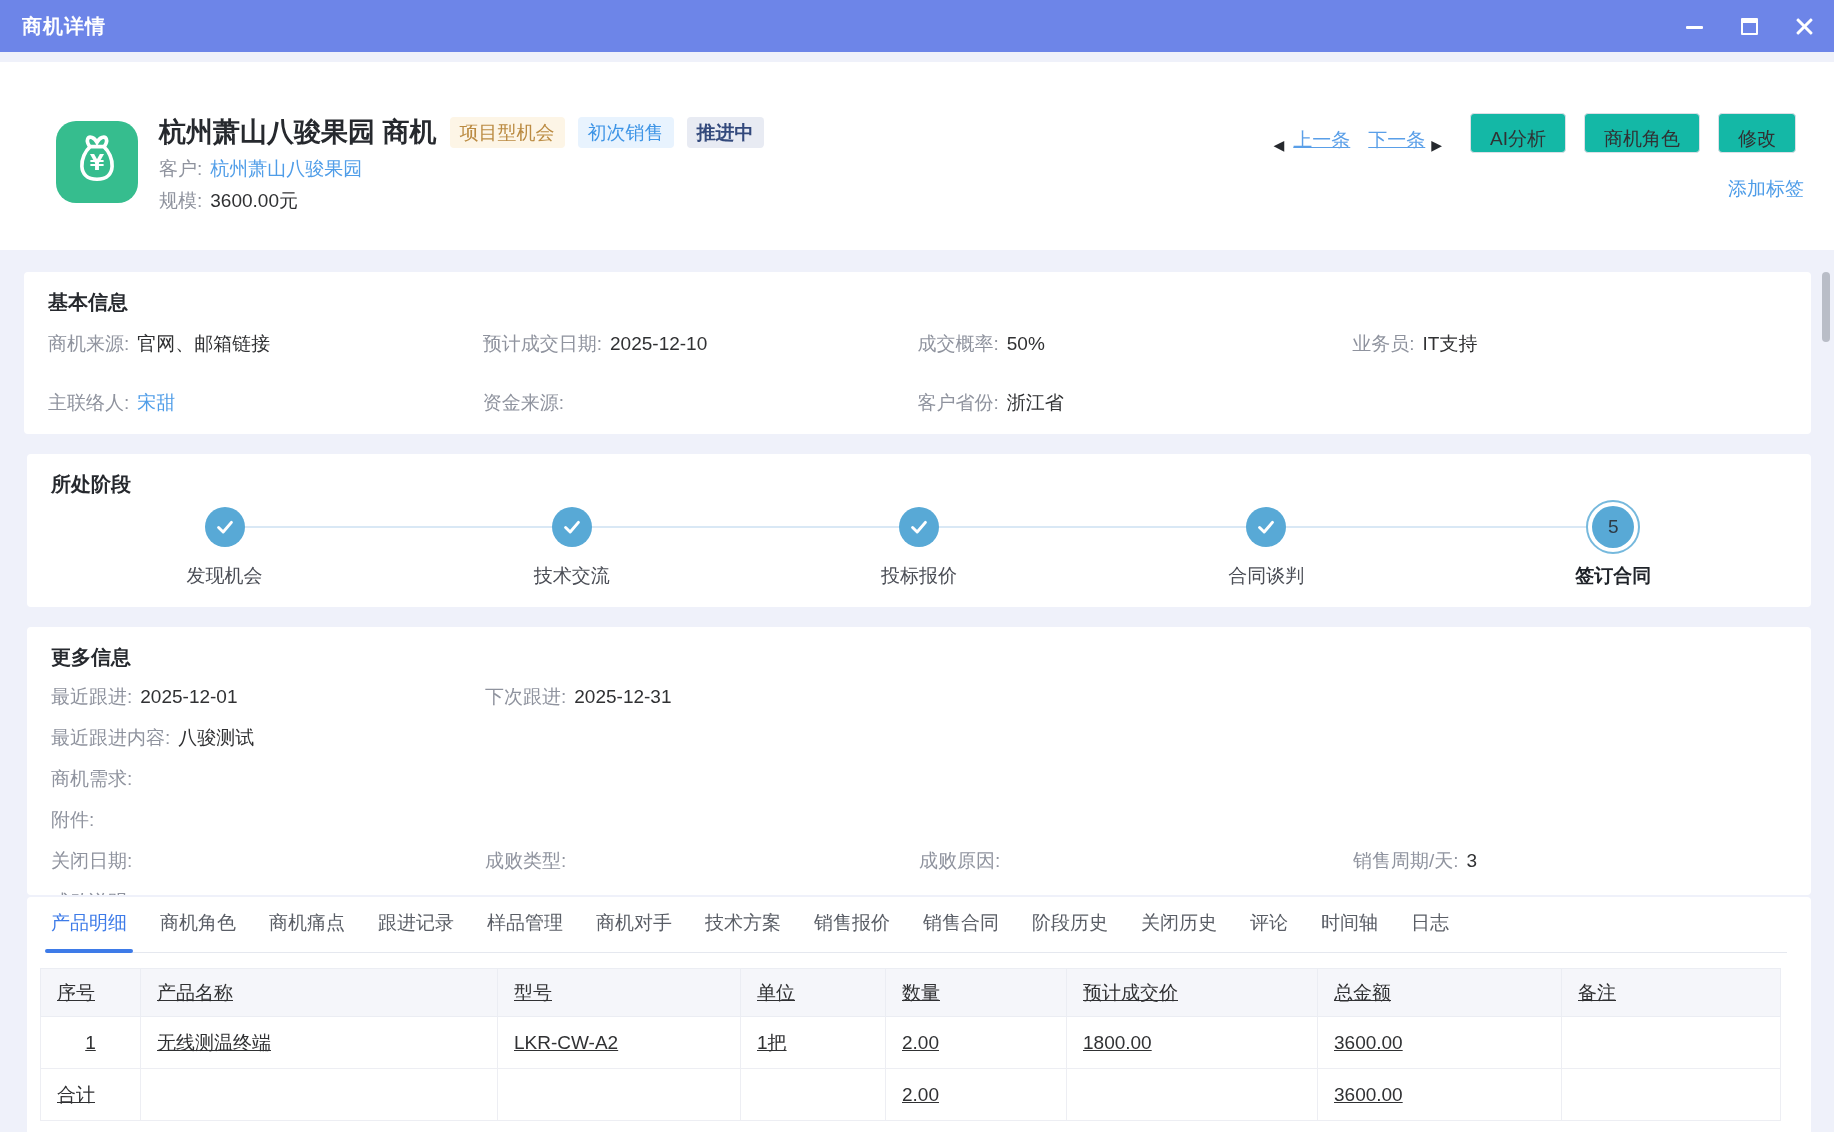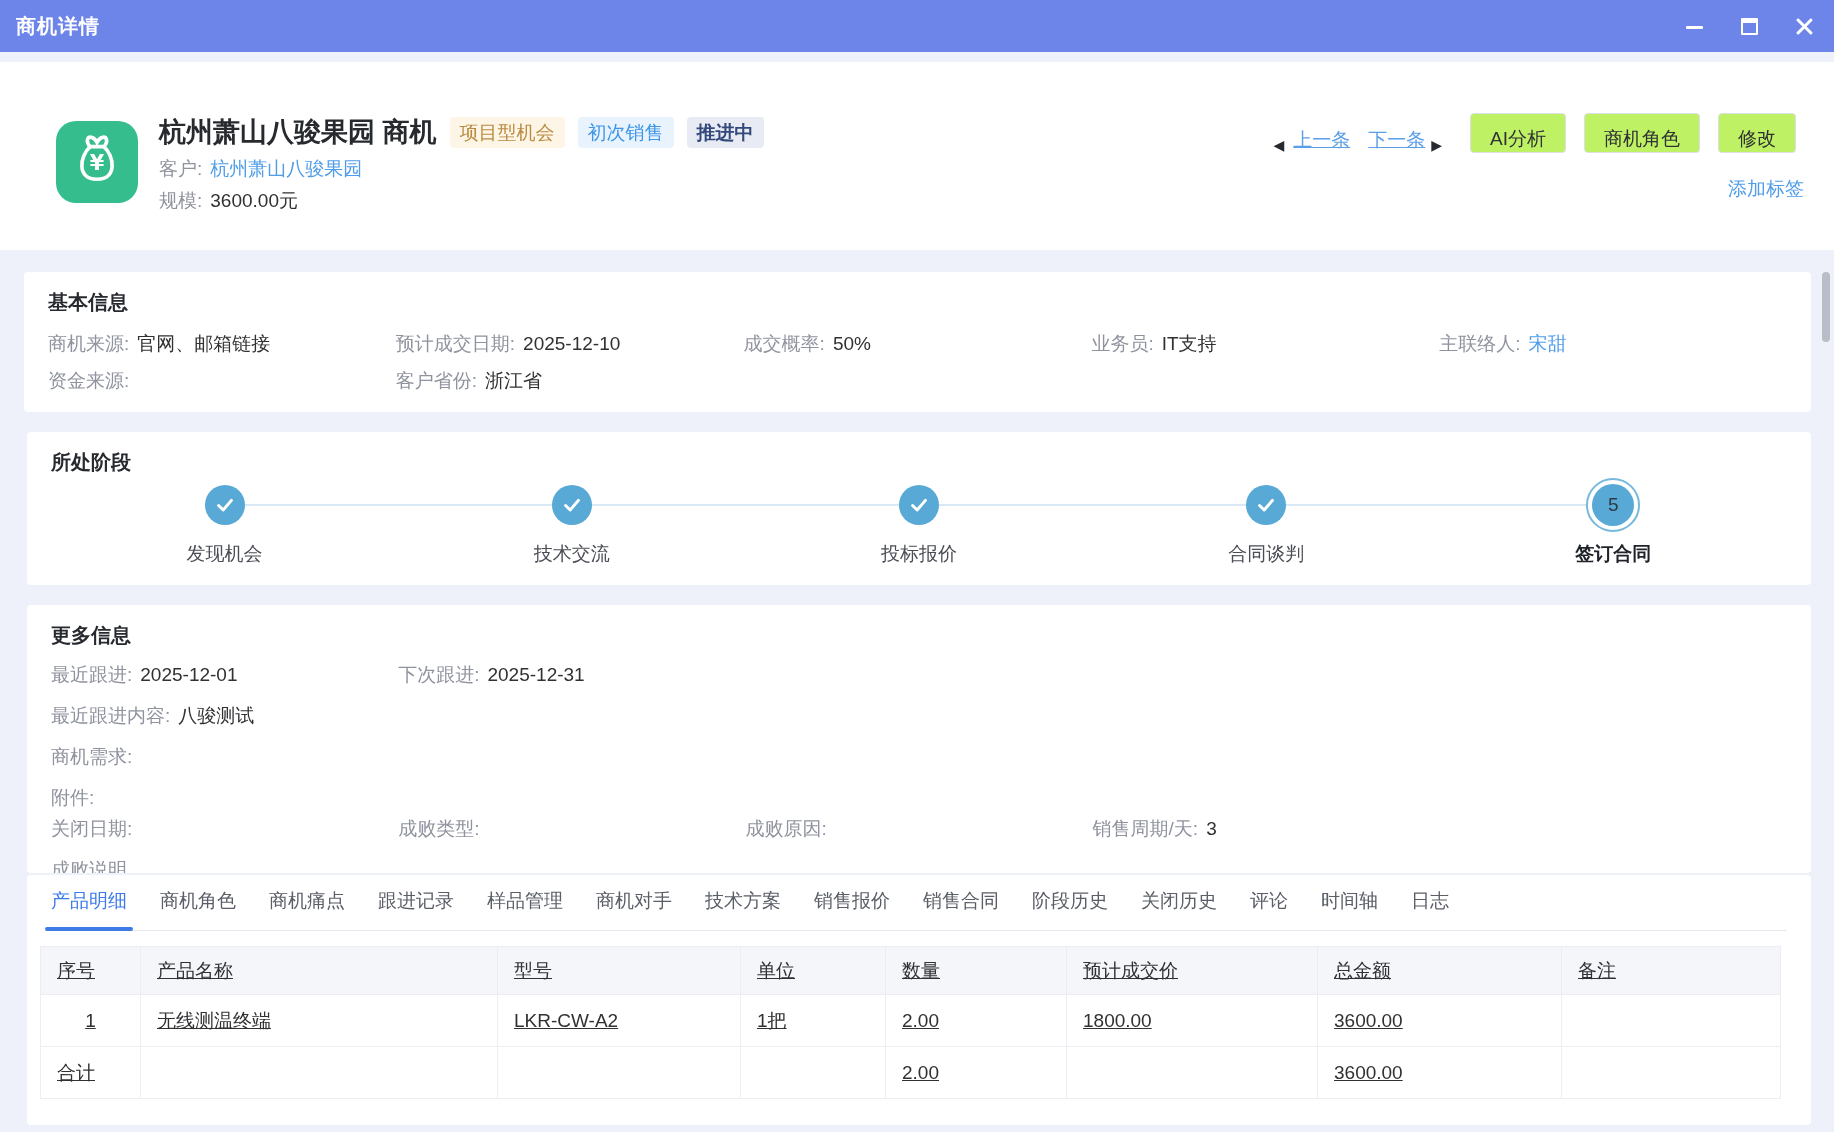--- a/index.html
+++ b/index.html
@@ -3,21 +3,21 @@
 <meta charset="utf-8">
 <style>
   * { box-sizing: border-box; margin: 0; padding: 0; }
   html,body { width:1834px; height:1132px; }
   body {
     background:#eff1fa;
     font-family:"Liberation Sans","DejaVu Sans",sans-serif;
     font-size:19px; color:#303133; overflow:hidden; position:relative;
   }
   
-  .titlebar { height:52px; background:#6d85e8; display:flex; align-items:center; justify-content:space-between; padding:0 20px 0 16px; }
+  .titlebar { height:52px; background:#6d85e8; display:flex; align-items:center; justify-content:space-between; padding:0 20px 0 22px; }
   .titlebar-title { color:#fff; font-size:20px; font-weight:bold; letter-spacing:1px; }
   .win-controls { display:flex; gap:36px; align-items:center; }
   .win-btn { width:19px; height:19px; position:relative; cursor:pointer; }
   .min-icon::before { content:""; position:absolute; left:1px; right:1px; top:9px; height:3px; background:#fff; border-radius:1px; }
   .max-icon::before { content:""; position:absolute; inset:1px; border:2.5px solid #fff; border-top-width:5px; border-radius:1px; }
   .close-icon::before,.close-icon::after { content:""; position:absolute; left:8px; top:-1px; width:3px; height:21px; background:#fff; border-radius:1px; }
   .close-icon::before { transform:rotate(45deg); } .close-icon::after { transform:rotate(-45deg); }
   
   .header-card { background:#fff; margin-top:10px; height:188px; position:relative; }
   .opp-icon { position:absolute; left:56px; top:59px; width:82px; height:82px; border-radius:20px; background:#36bd8e; display:flex; align-items:center; justify-content:center; }
@@ -29,28 +29,28 @@
   .tag-navy    { background:#e8ebf3; color:#33497c; font-weight:600; }
   .customer-row { position:absolute; left:159px; top:94px; display:flex; gap:8px; }
   .scale-row    { position:absolute; left:159px; top:126px; display:flex; gap:8px; }
   .lbl { color:#8f939e; } .val { color:#303133; font-weight:500; }
   .link { color:#4f9de8; cursor:pointer; }
   .nav-actions { position:absolute; right:38px; top:51px; height:40px; display:flex; align-items:flex-end; }
   .arrow-icon { color:#26292e; font-size:14px; cursor:pointer; }
   .prev-arrow::before { content:"◀"; } .next-arrow::before { content:"▶"; }
   .nav-link { color:#5a9fe8; text-decoration:underline; margin:0 9px; cursor:pointer; }
   .nav-link.last { margin-right:6px; }
-  .btn { height:40px; padding:12px 19px; margin-left:18px; background:#bef264; border:1px solid #dcdfe6; border-radius:4px; font-size:19px; color:#303133; cursor:pointer; font-family:inherit; }
+  .btn { height:40px; padding:12px 19px; margin-left:18px; background:#14b8a6; border:1px solid #dcdfe6; border-radius:4px; font-size:19px; color:#303133; cursor:pointer; font-family:inherit; }
   .btn:first-of-type { margin-left:28px; }
   .add-tag { position:absolute; right:30px; top:114px; color:#4f9de8; cursor:pointer; }
   
   .card { background:#fff; margin:20px 23px 0 27px; border-radius:4px; padding:18px 24px; position:relative; }
   .card.basic { margin-top:22px;margin-left:24px; }
   .card-title { font-size:20px; font-weight:700; color:#26292e; line-height:24px; }
-  .field-grid { display:grid; grid-template-columns:1fr 1fr 1fr 1fr 1fr; margin-top:16px; row-gap:10px; }
+  .field-grid { display:grid; grid-template-columns:1fr 1fr 1fr 1fr; margin-top:16px; row-gap:32px; }
   .field { display:flex; gap:8px; line-height:27px; min-height:27px; }
   .frow { margin-top:14px; line-height:27px; min-height:27px; display:flex; gap:8px; }
   
   .steps { display:flex; margin-top:4px; position:relative; }
   .step-line { position:absolute; left:10%; right:10%; top:26px; height:2px; background:#d9e8f5; }
   .step { width:20%; display:flex; flex-direction:column; align-items:center; position:relative; z-index:1; }
   .circle-slot { height:54px; display:flex; align-items:center; justify-content:center; }
   .step-circle { width:40px; height:40px; border-radius:50%; background:#58a9d6; display:flex; align-items:center; justify-content:center; }
   .step-ring { width:54px; height:54px; border-radius:50%; border:2px solid #76b9dd; background:#fff; display:flex; align-items:center; justify-content:center; }
   .step-ring .inner { width:42px; height:42px; border-radius:50%; background:#58a9d6; display:flex; align-items:center; justify-content:center; color:#2e3a45; font-size:19px; }
@@ -236,21 +236,21 @@
   </div>
   <div class="frow">
     <span class="lbl">商机需求:</span>
     <span class="val"></span>
   </div>
   <div class="frow">
     <span class="lbl">附件:</span>
     <span class="val"></span>
   </div>
 
-  <div class="field-grid" style="margin-top:4px;">
+  <div class="field-grid" style="margin-top:14px;">
     <div class="field">
       <span class="lbl">关闭日期:</span>
       <span class="val"></span>
     </div>
     <div class="field">
       <span class="lbl">成败类型:</span>
       <span class="val"></span>
     </div>
     <div class="field">
       <span class="lbl">成败原因:</span>

